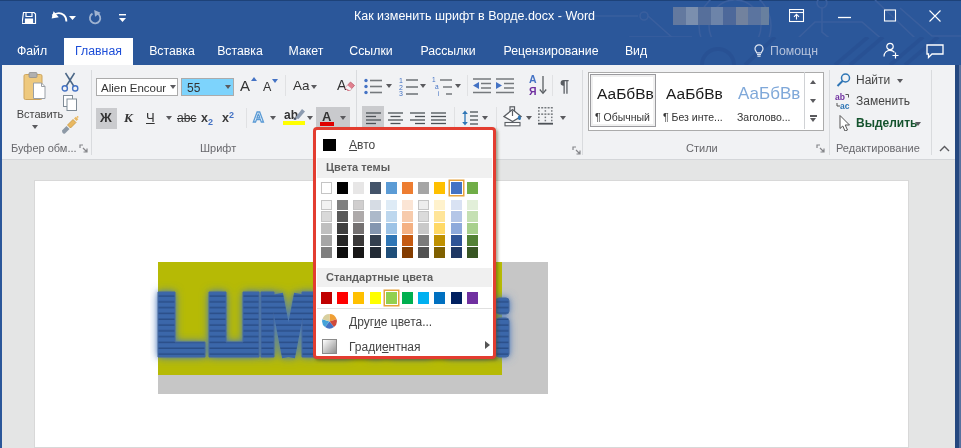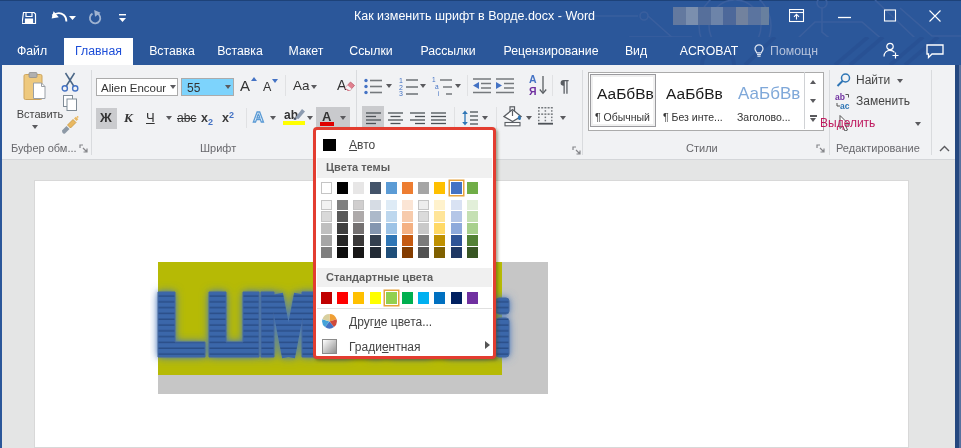--- a/index.html
+++ b/index.html
@@ -95,21 +95,20 @@
 <div class="tab" style="left:6px;width:52px;">Файл</div>
 <div class="abs" style="left:64px;top:38px;width:69px;height:27px;background:#fff;"></div>
 <div class="tab" style="left:64px;width:69px;color:#1d4ed8;">Главная</div>
 <div class="tab" style="left:146px;width:52px;">Вставка</div>
 <div class="tab" style="left:214px;width:52px;">Вставка</div>
 <div class="tab" style="left:282px;width:48px;text-align:center;">Макет</div>
 <div class="tab" style="left:344px;width:54px;">Ссылки</div>
 <div class="tab" style="left:412px;width:72px;">Рассылки</div>
 <div class="tab" style="left:498px;width:106px;">Рецензирование</div>
 <div class="tab" style="left:617px;width:38px;">Вид</div>
-<div class="tab" style="left:667px;width:84px;">ACROBAT</div>
 <div class="tab" style="left:767px;width:54px;color:#b5c2db;">Помощн</div>
 
 <svg class="abs" style="left:753px;top:44px;" width="12" height="14" viewBox="0 0 12 14">
 <g stroke="#dfe6f2" stroke-width="1.2" fill="none">
 <path d="M2 4.8 a4 4 0 1 1 8 0 c0 2 -1.6 2.6 -1.8 4 h-4.4 c-0.2 -1.4 -1.8 -2 -1.8 -4 z"></path>
 <line x1="4" y1="10.5" x2="8" y2="10.5"></line>
 <line x1="4.4" y1="12.2" x2="7.6" y2="12.2"></line>
 </g>
 </svg>
 
@@ -395,21 +394,21 @@
 <svg class="ico" style="left:835px;top:93px;" width="17" height="17" viewBox="0 0 17 17">
 <text x="0" y="7" font-size="8.5" font-weight="bold" fill="#7030a0" font-family="Liberation Sans">ab</text>
 <text x="5" y="16" font-size="8.5" font-weight="bold" fill="#2e75b5" font-family="Liberation Sans">ac</text>
 <path d="M10.5 1.5 h3 v3" stroke="#555" stroke-width="1" fill="none"></path>
 <path d="M2 10 v3 h3" stroke="#555" stroke-width="1" fill="none"></path>
 </svg>
 <div class="abs" style="left:856px;top:94px;font-size:12px;color:#444;">Заменить</div>
 <svg class="ico" style="left:839px;top:115px;" width="12" height="16" viewBox="0 0 12 16">
 <path d="M1 0.5 L10.5 10 H6.2 L8.5 15 L6 16 L3.8 11 L1 13.5 Z" fill="#fff" stroke="#555" stroke-width="1"></path>
 </svg>
-<div class="abs" style="left:820px;top:116px;font-size:12px;color:#be185d;">Выделить</div>
+<div class="abs" style="left:856px;top:116px;font-size:12px;color:#14532d;font-weight:bold;">Выделить</div>
 <div class="car" style="left:915px;top:122px;"></div>
 <div class="lbl" style="left:836px;top:142px;">Редактирование</div>
 <svg class="ico" style="left:939px;top:145px;" width="11" height="7" viewBox="0 0 11 7">
 <path d="M1 6 L5.5 1.5 L10 6" stroke="#5a5a5e" stroke-width="1.4" fill="none"></path>
 </svg>
 
 <div class="abs" id="docarea" style="left:0;top:160px;width:961px;height:288px;background:#e4e5e5;"></div>
 <div class="abs" id="page" style="left:34px;top:180px;width:875px;height:268px;background:#fff;border:1px solid #d8d8d8;box-sizing:border-box;"></div>
 
 <svg class="abs" style="left:150px;top:262px;" width="400" height="132" viewBox="0 0 400 132">

